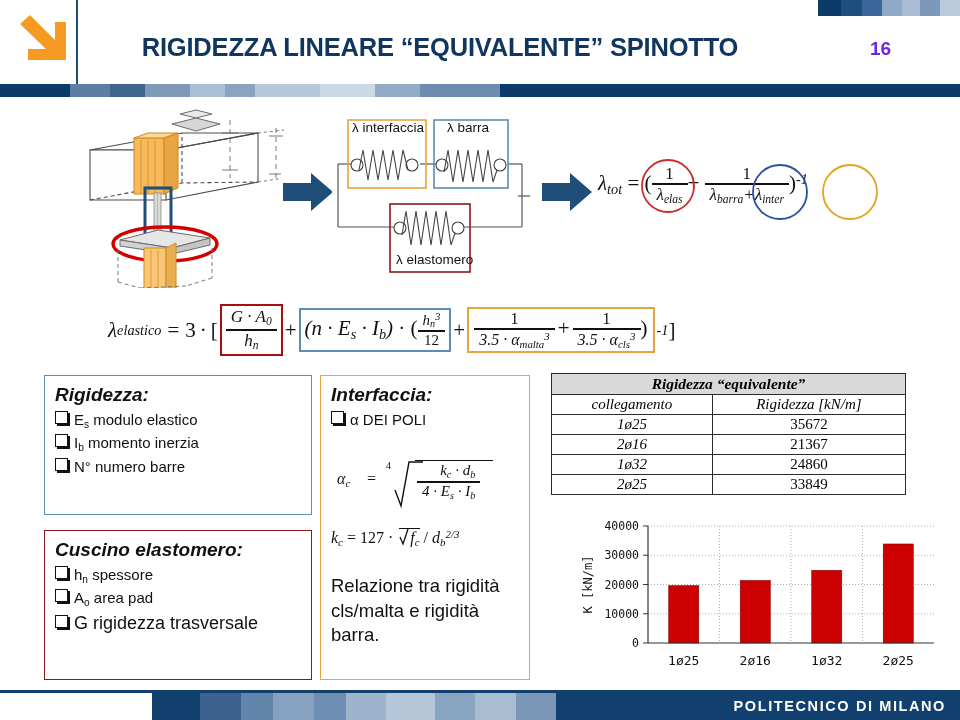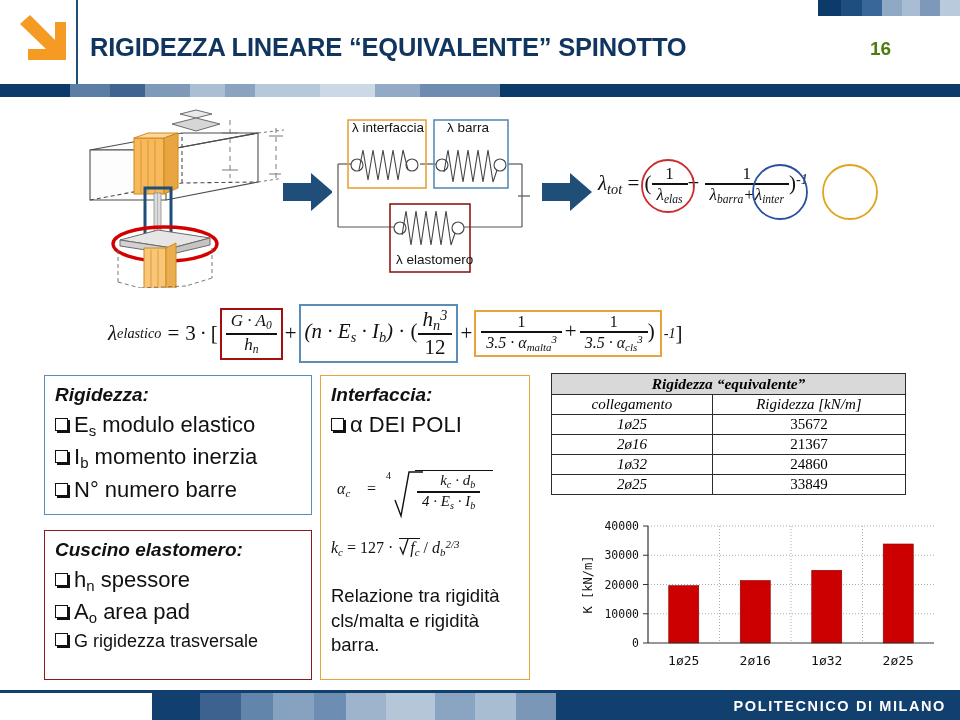--- a/index.html
+++ b/index.html
@@ -11,26 +11,26 @@
     position:relative;
   }
   .slide{position:absolute;left:0;top:0;width:960px;height:720px;background:#fff;}
 
   
   .hdr{position:absolute;left:0;top:0;width:960px;height:84px;background:#fff;}
   .hdr-logo{position:absolute;left:8px;top:10px;width:62px;height:62px;}
   .hdr-divider{position:absolute;left:76px;top:0;width:2px;height:84px;background:#1f4e79;}
   .hdr-title{
     position:absolute;left:90px;top:26px;width:700px;height:42px;
-    text-align:left;color:#10355e;font-weight:bold;font-size:25.5px;
+    text-align:center;color:#10355e;font-weight:bold;font-size:25.5px;
     letter-spacing:-0.2px;line-height:42px;white-space:nowrap;
   }
   .hdr-pagenum{
     position:absolute;left:870px;top:36px;width:40px;height:26px;
-    color:#4d7c0f;font-weight:bold;font-size:19px;text-align:left;line-height:26px;
+    color:#6d28d9;font-weight:bold;font-size:19px;text-align:left;line-height:26px;
   }
   .hdr-bands-tr{position:absolute;right:0;top:0;height:16px;width:142px;display:flex;}
   .hdr-bands-tr i{display:block;height:100%;}
 
   .hdr-rule{position:absolute;left:0;top:84px;width:960px;height:13px;background:#0d3b69;}
   .hdr-bands-ml{position:absolute;left:0;top:84px;height:13px;width:500px;display:flex;}
   .hdr-bands-ml i{display:block;height:100%;}
 
   
   .ftr-line{position:absolute;left:0;top:690px;width:960px;height:3px;background:#12406e;}
@@ -42,21 +42,21 @@
     color:#ffffff;font-weight:bold;font-size:14.5px;letter-spacing:1.6px;
     z-index:4;
   }
 
   
   .box{position:absolute;background:#fff;box-sizing:border-box;}
 
   
   .ibox{position:absolute;box-sizing:border-box;background:#fff;padding:6px 10px;}
   .ibox .ttl{font-style:italic;font-weight:bold;font-size:19px;color:#111;margin:2px 0 3px 0;}
-  .ibox .li{font-size:22px;color:#111;line-height:1.42;white-space:nowrap;}
+  .ibox .li{font-size:15px;color:#111;line-height:1.42;white-space:nowrap;}
   .ibox .li .bx{
     display:inline-block;width:11px;height:11px;border:1.6px solid #111;
     margin-right:6px;position:relative;top:-1px;
     box-shadow:2px 2px 0 #111;
   }
   sub.s{font-size:0.68em;vertical-align:-0.28em;}
   sup.s{font-size:0.68em;vertical-align:0.45em;}
 
   
   .math{font-family:"Liberation Serif", serif;color:#111;}
@@ -280,21 +280,21 @@
 
       <span style="display:inline-block;border:2.6px solid #a50f0f;padding:1px 4px;margin:0 2px;">
         <span class="frac" style="font-size:17px;">
           <span class="num mi"><span>G · A</span><sub class="s">0</sub></span>
           <span class="den mi"><span>h</span><sub class="s">n</sub></span>
         </span>
       </span>
       <span>+</span>
 
       <span style="display:inline-block;border:2.4px solid #5b8db8;padding:1px 4px;margin:0 2px;">
-        <span class="mi">(</span><span class="mi">n · E</span><sub class="s mi">s</sub><span class="mi"> · I</span><sub class="s mi">b</sub><span class="mi">)</span><span> · (</span><span class="frac" style="font-size:21px;">
+        <span class="mi">(</span><span class="mi">n · E</span><sub class="s mi">s</sub><span class="mi"> · I</span><sub class="s mi">b</sub><span class="mi">)</span><span> · (</span><span class="frac" style="font-size:15px;">
           <span class="num mi"><span>h</span><sub class="s">n</sub><sup class="s">3</sup></span>
           <span class="den">12</span>
         </span>
       </span>
       <span>+</span>
 
       <span style="display:inline-block;border:2.6px solid #e8a33d;padding:1px 5px;margin:0 2px;">
         <span class="frac" style="font-size:16px;">
           <span class="num">1</span>
           <span class="den mi"><span>3.5 · α</span><sub class="s">malta</sub><sup class="s">3</sup></span>

